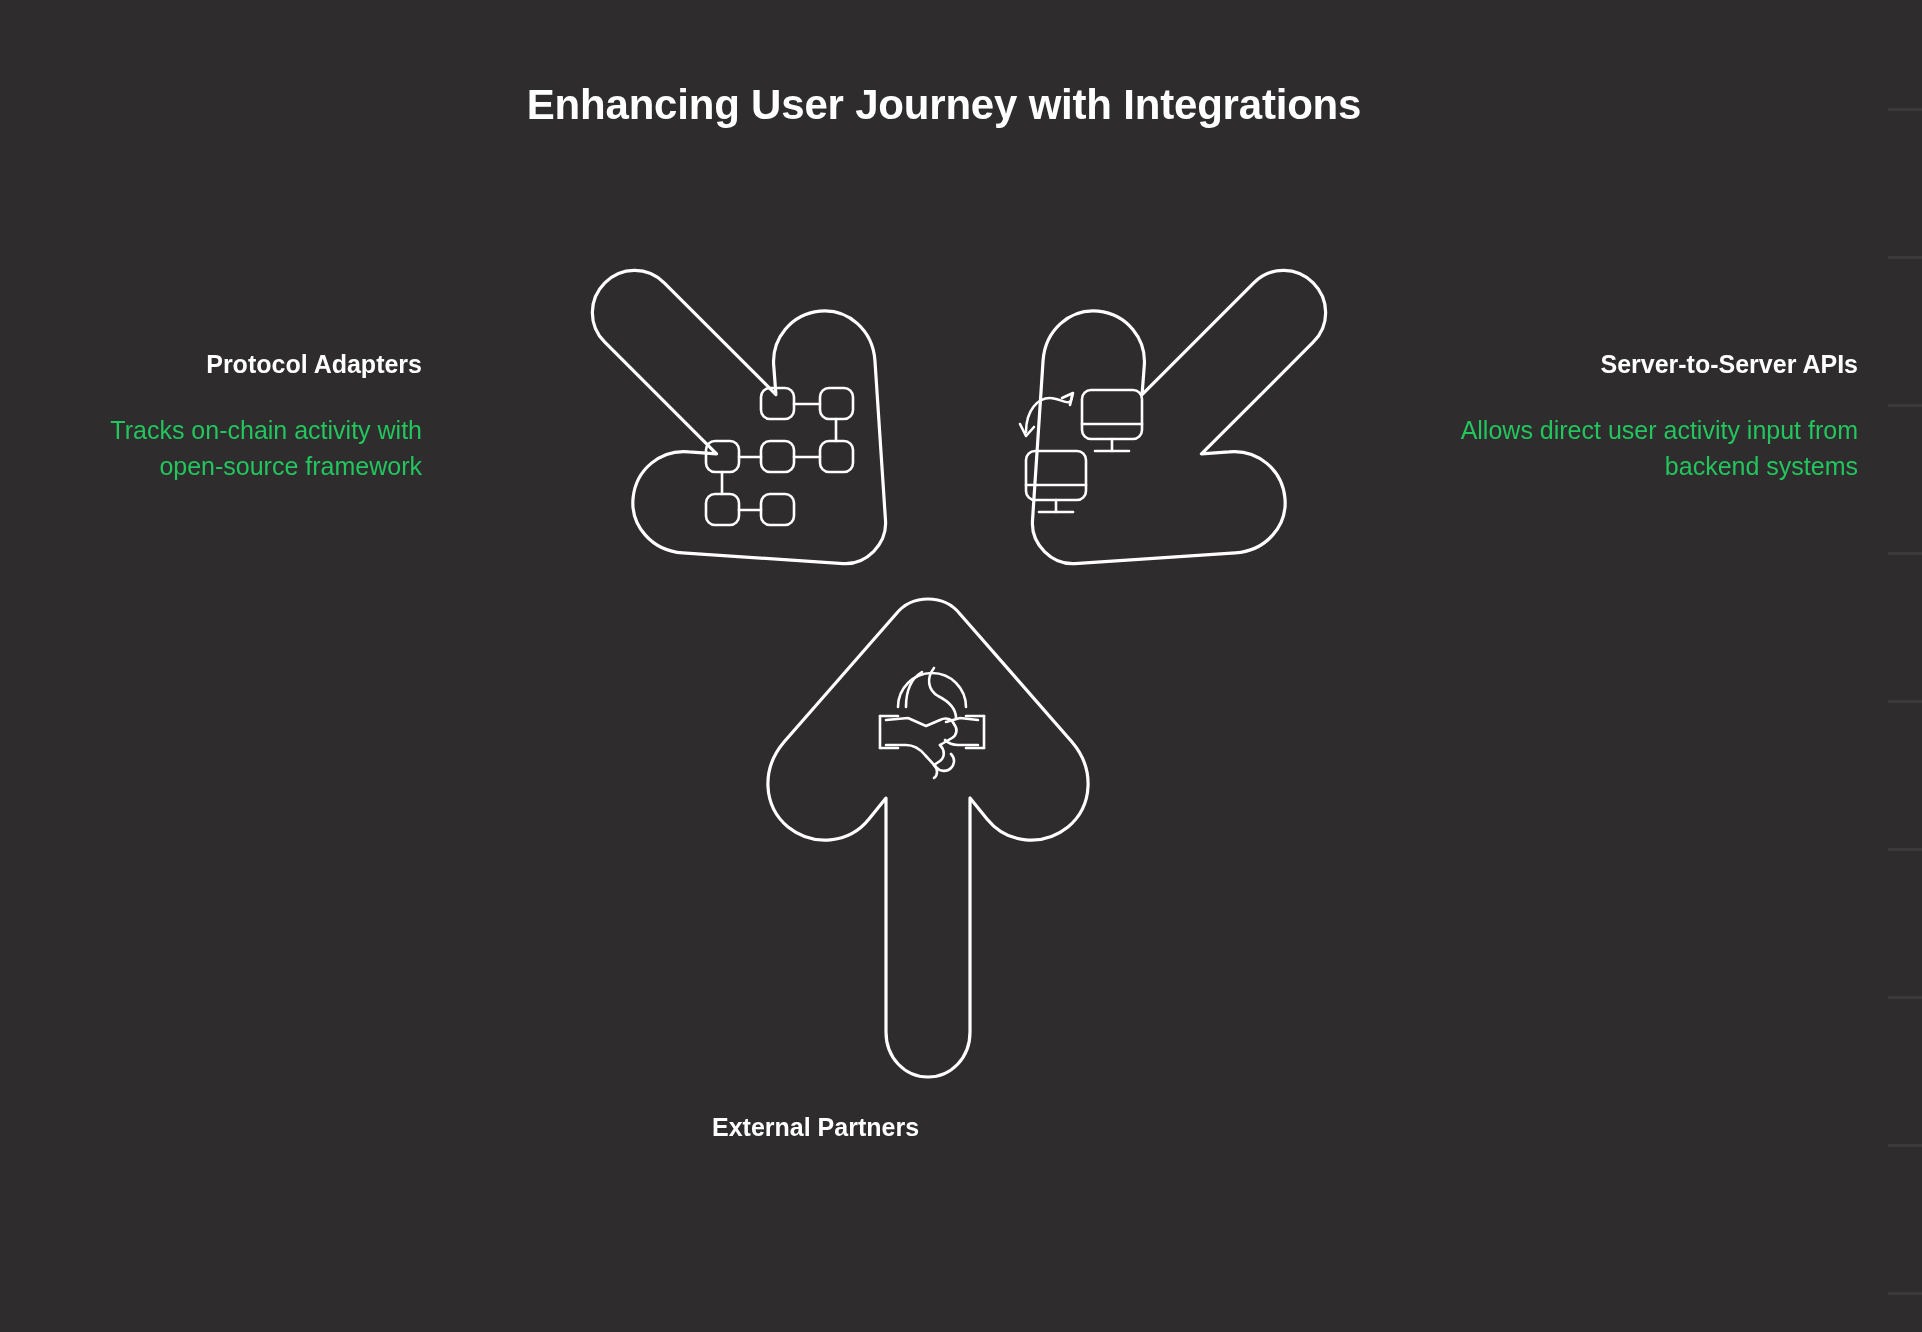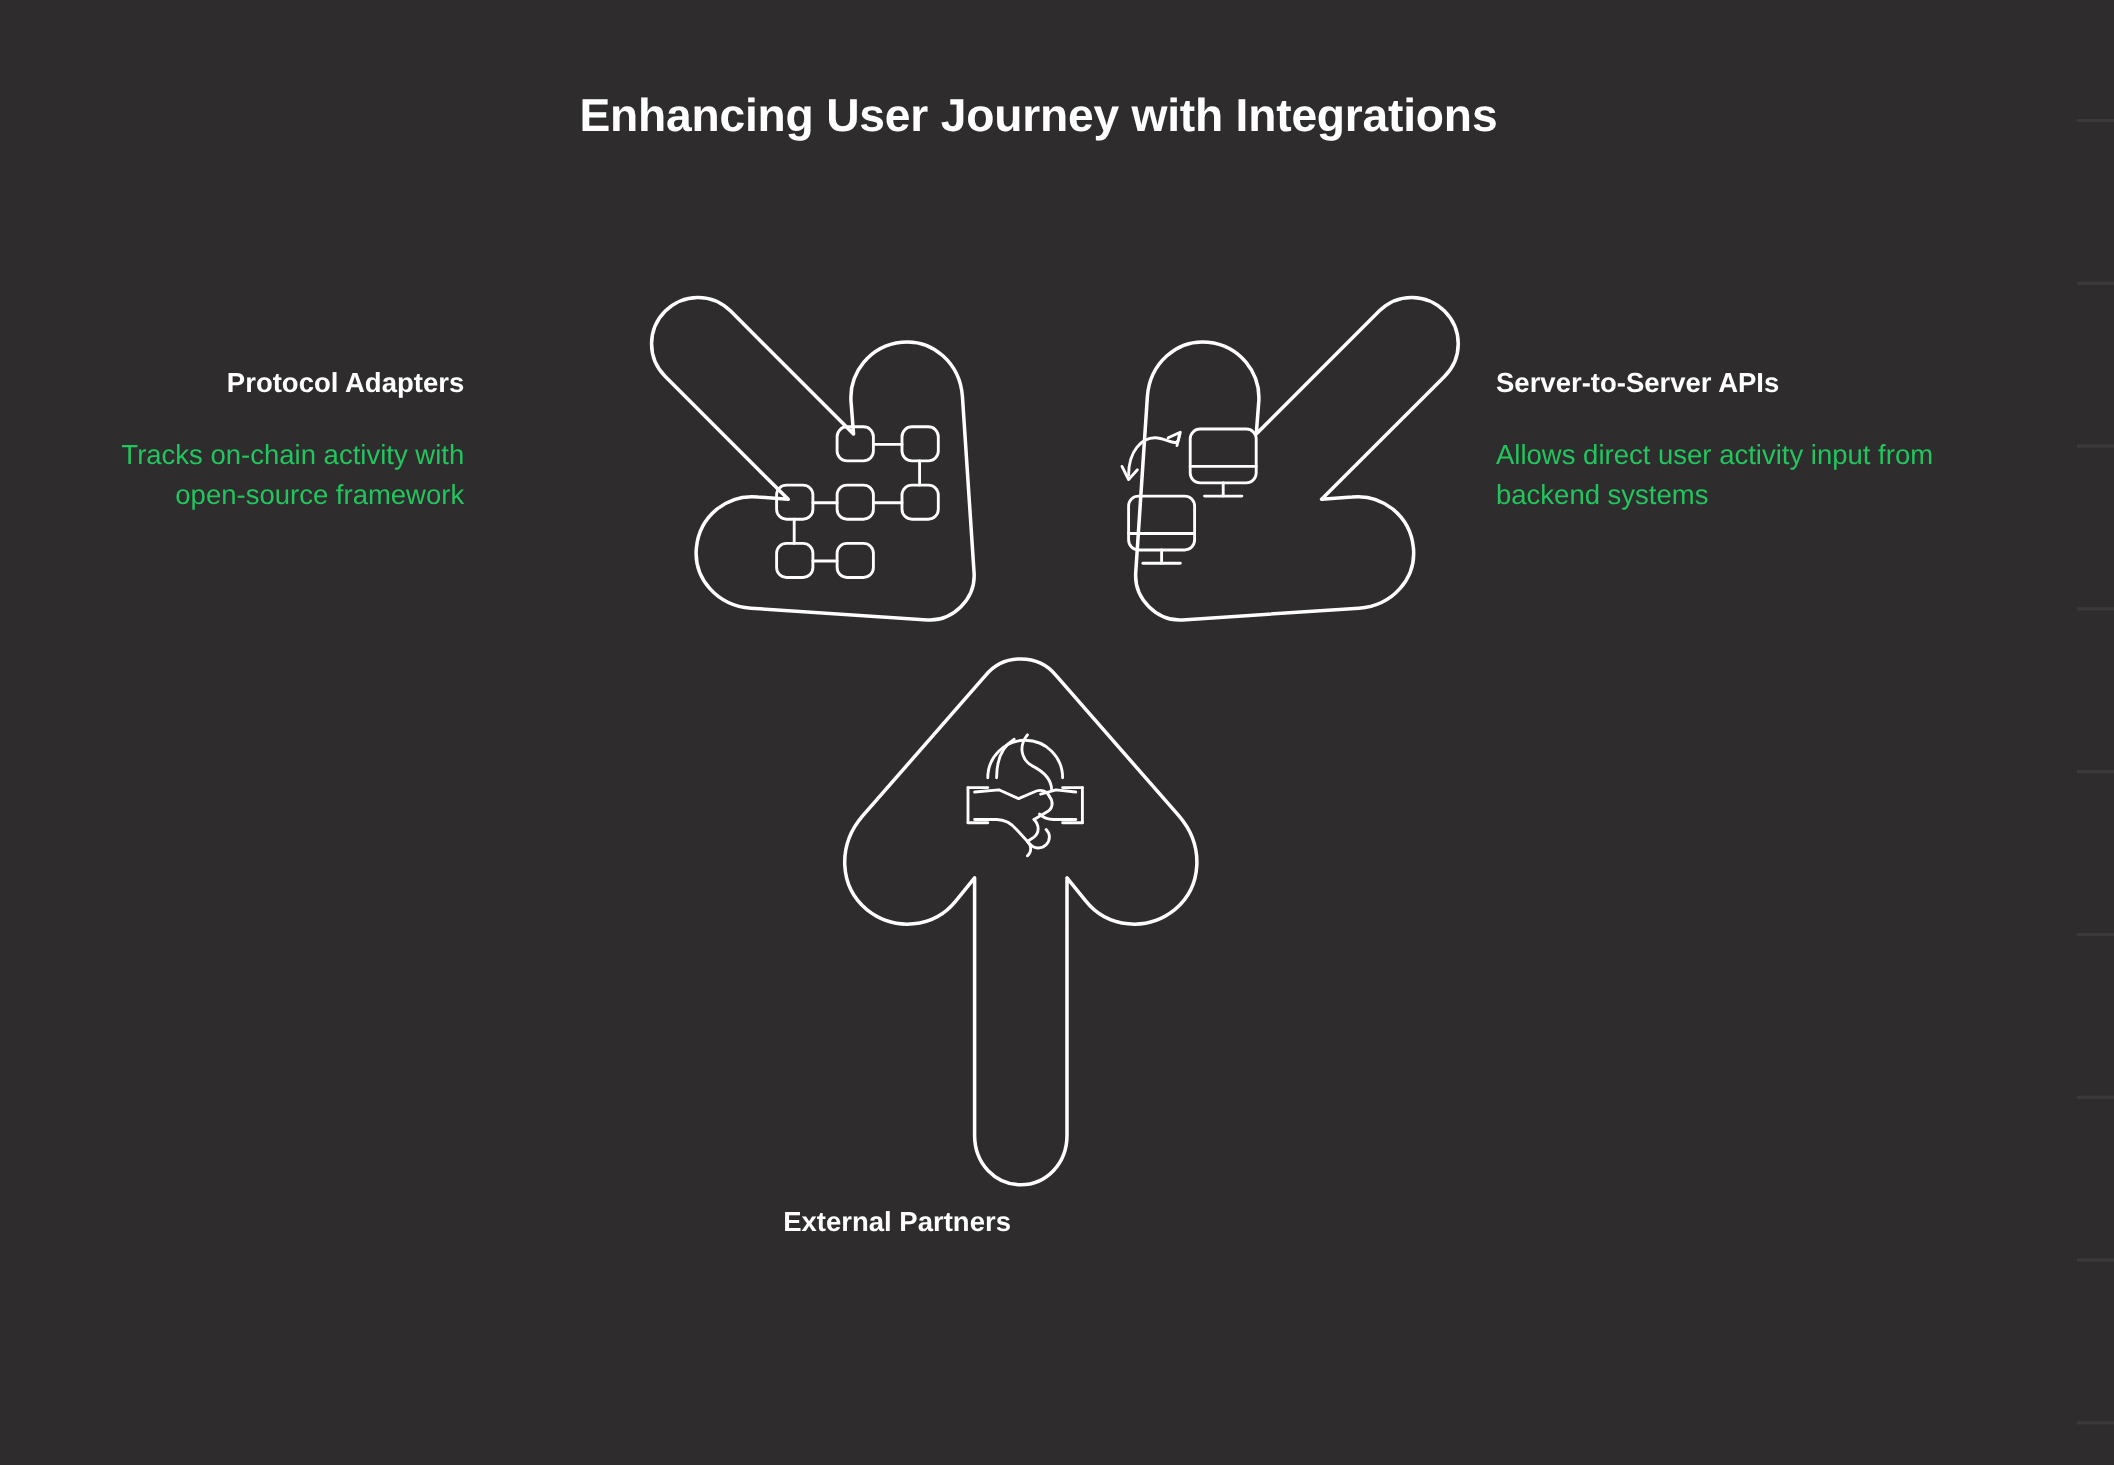--- a/index.html
+++ b/index.html
@@ -43,20 +43,21 @@
     left: 0;
     top: 0;
     width: 1922px;
     height: 1332px;
     pointer-events: none;
   }
 
   
   .label-block {
     position: absolute;
+    margin-top: 16px;
   }
   .label-title {
     font-size: 25px;
     font-weight: bold;
     color: #ffffff;
     line-height: 1.25;
   }
   .label-desc {
     font-size: 25px;
     font-weight: normal;
@@ -65,24 +66,24 @@
     margin-top: 33px;
   }
 
   #block-left {
     left: 40px;
     top: 333px;
     width: 382px;
     text-align: right;
   }
   #block-right {
-    left: 1360px;
+    left: 1438px;
     top: 333px;
     width: 420px;
-    text-align: left;
+    text-align: right;
   }
   #block-bottom {
     left: 712px;
     top: 1096px;
     width: 440px;
   }
 
   
   #edge-strip {
     position: absolute;

